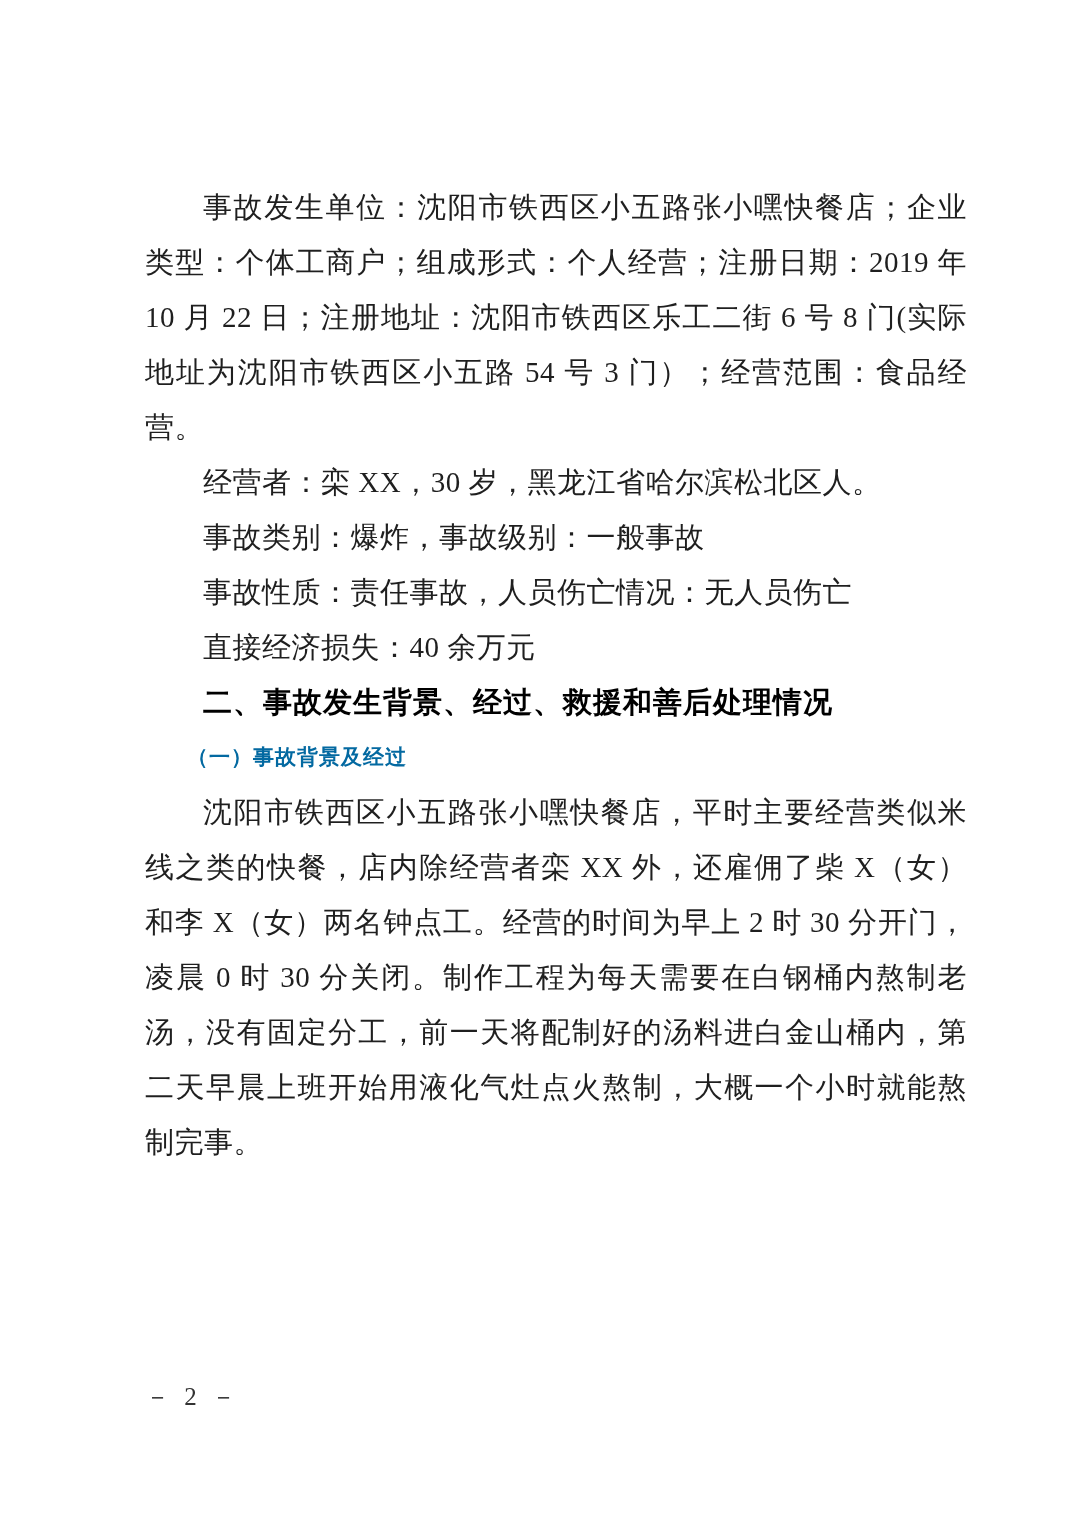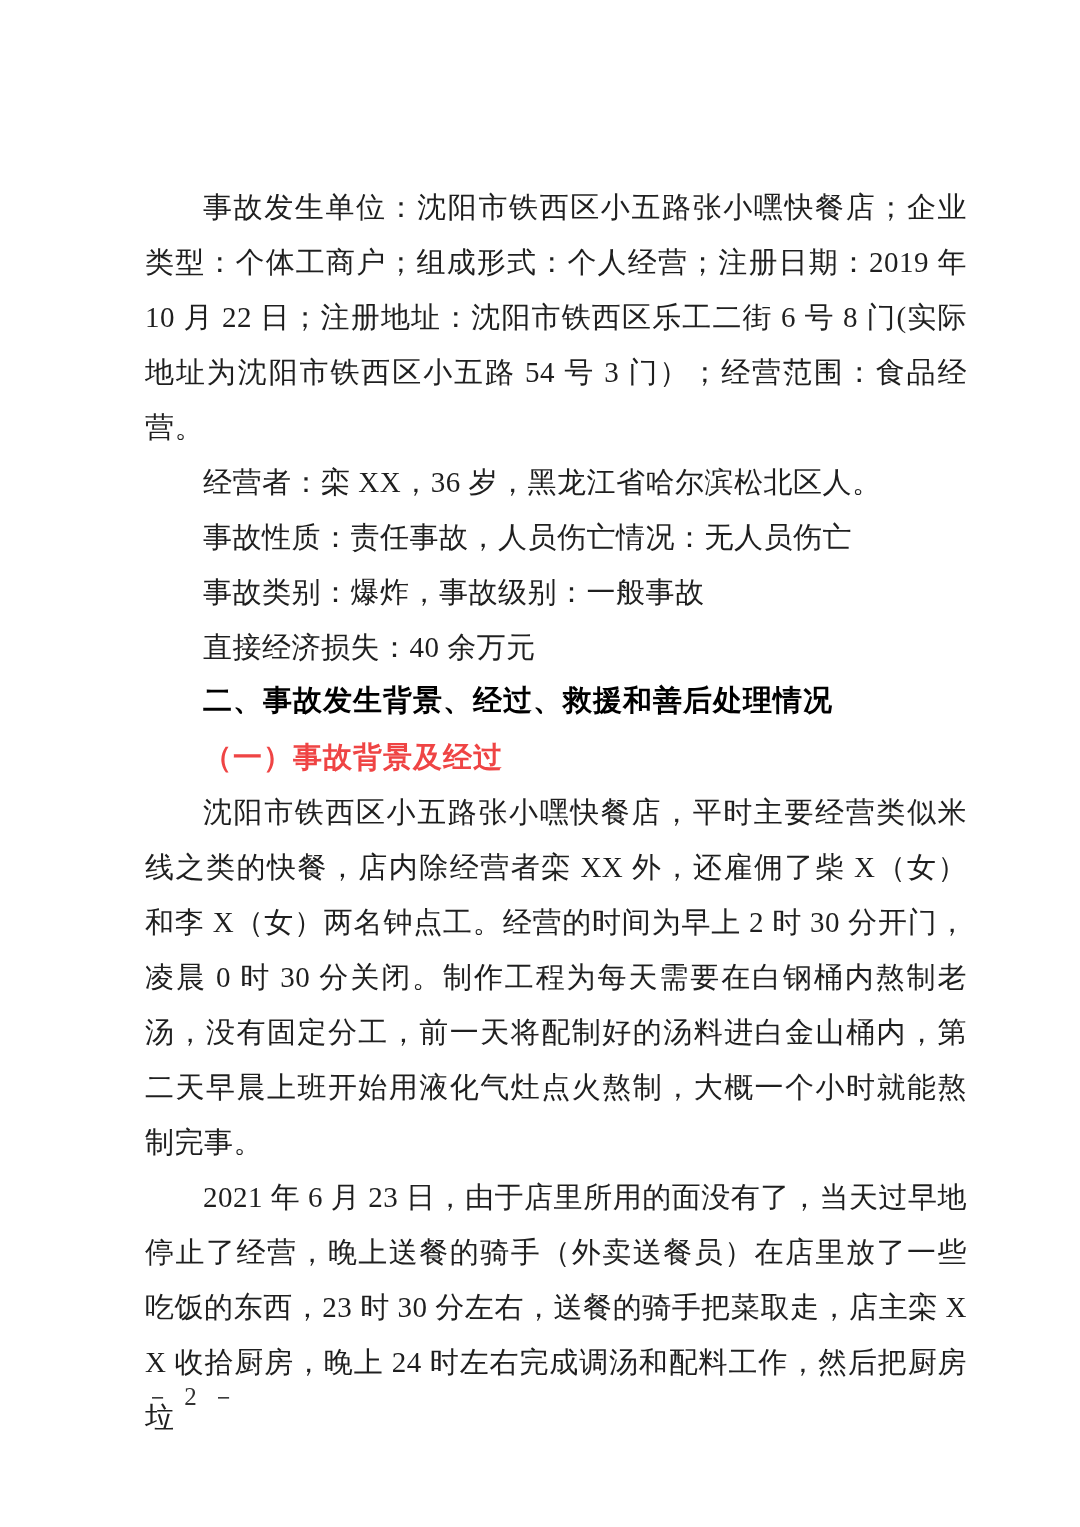--- a/index.html
+++ b/index.html
@@ -28,56 +28,55 @@
     font-size: 29px;
     line-height: 55px;
     text-align: justify;
     text-indent: 2em;
     letter-spacing: 0.5px;
     color: #1f1f1f;
     word-break: break-all;
   }
   .heading-1 {
     margin: 0;
-    font-family: Liberation Mono, monospace;
+    font-family: Liberation Serif, serif;
     font-weight: bold;
     font-size: 29px;
     line-height: 55px;
     text-indent: 2em;
     letter-spacing: 1px;
     color: #000000;
   }
   .heading-2 {
     margin: 0;
     font-weight: 600;
-    font-size: 29px;
+    font-size: 21px;
     line-height: 55px;
     text-indent: 2em;
     letter-spacing: 1px;
-    color: #ef4444;
+    color: #0369a1;
   }
   .footer {
     position: absolute;
     left: 145px;
     top: 1380px;
     font-size: 25px;
     letter-spacing: 4px;
     color: #333333;
   }
 </style>
 </head>
 <body>
 
 <div class="page">
   <div class="doc-body">
     <p class="para">事故发生单位：沈阳市铁西区小五路张小嘿快餐店；企业类型：个体工商户；组成形式：个人经营；注册日期：2019 年 10 月 22 日；注册地址：沈阳市铁西区乐工二街 6 号 8 门(实际地址为沈阳市铁西区小五路 54 号 3 门）；经营范围：食品经营。</p>
-    <p class="para">经营者：栾 XX，36 岁，黑龙江省哈尔滨松北区人。</p>
+    <p class="para">经营者：栾 XX，30 岁，黑龙江省哈尔滨松北区人。</p>
+    <p class="para">事故类别：爆炸，事故级别：一般事故</p>
     <p class="para">事故性质：责任事故，人员伤亡情况：无人员伤亡</p>
-    <p class="para">事故类别：爆炸，事故级别：一般事故</p>
     <p class="para">直接经济损失：40 余万元</p>
     <p class="heading-1">二、事故发生背景、经过、救援和善后处理情况</p>
     <p class="heading-2">（一）事故背景及经过</p>
     <p class="para">沈阳市铁西区小五路张小嘿快餐店，平时主要经营类似米线之类的快餐，店内除经营者栾 XX 外，还雇佣了柴 X（女）和李 X（女）两名钟点工。经营的时间为早上 2 时 30 分开门，凌晨 0 时 30 分关闭。制作工程为每天需要在白钢桶内熬制老汤，没有固定分工，前一天将配制好的汤料进白金山桶内，第二天早晨上班开始用液化气灶点火熬制，大概一个小时就能熬制完事。</p>
-    <p class="para">2021 年 6 月 23 日，由于店里所用的面没有了，当天过早地停止了经营，晚上送餐的骑手（外卖送餐员）在店里放了一些吃饭的东西，23 时 30 分左右，送餐的骑手把菜取走，店主栾 XX 收拾厨房，晚上 24 时左右完成调汤和配料工作，然后把厨房垃</p>
   </div>
 
   <div class="footer">－ 2 －</div>
 </div>
 
 </body></html>

